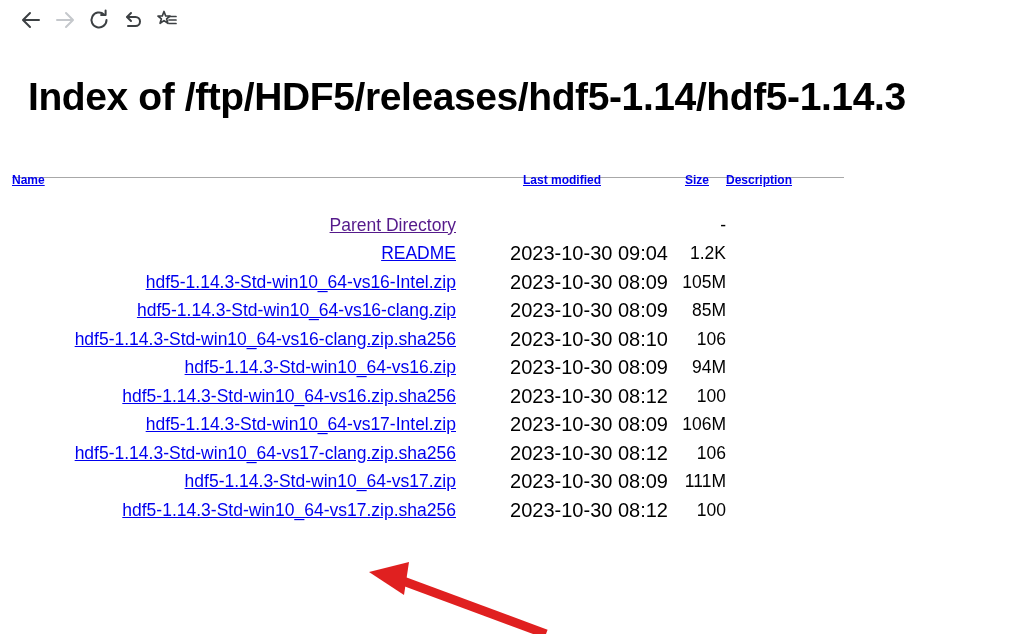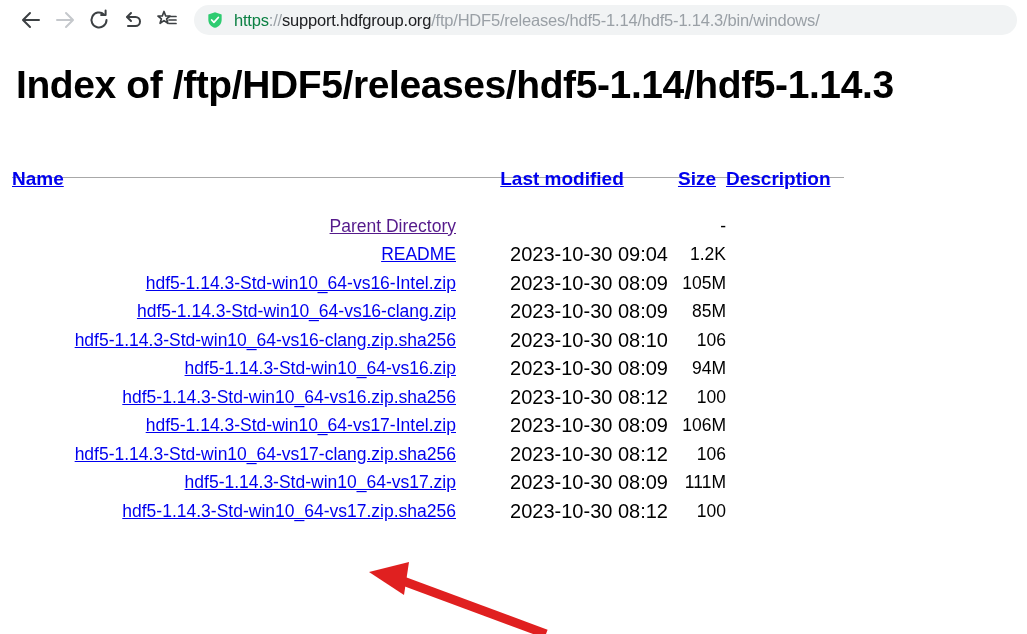--- a/index.html
+++ b/index.html
@@ -71,21 +71,21 @@
     background: #ffffff;
     height: 594px;
     overflow: hidden;
   }
   #page-title {
     font-family: "Liberation Sans", sans-serif;
     font-weight: bold;
     font-size: 39px;
     color: #000000;
     white-space: nowrap;
-    margin: 5px;
+    margin: 17px;
     padding: 0;
     position: absolute;
     left: 11px;
     top: 18px;
     letter-spacing: -0.4px;
   }
   hr.rule {
     position: absolute;
     left: 12px;
     width: 832px;
@@ -107,21 +107,21 @@
   table#listing th {
     text-align: left;
     font-weight: normal;
     padding: 0 0 22px 0;
     vertical-align: bottom;
   }
   table#listing th a {
     color: #0000ee;
     text-decoration: underline;
     font-weight: bold;
-    font-size: 19px;
+    font-size: 12px;
   }
   th.col-name { width: 444px; padding-left: 12px; }
   th.col-mod  { width: 212px; text-align: center !important; }
   th.col-size { width: 58px;  text-align: center !important; }
   th.col-desc { text-align: left !important; padding-left: 8px; }
 
   table#listing td {
     padding: 0;
     height: 28.5px;
     vertical-align: middle;
@@ -189,31 +189,20 @@
     </svg>
   </div>
 
   <div class="nav-btn">
     <svg width="24" height="24" viewBox="0 0 24 24">
       <path d="M9 3.5 L10.7 8 L15 8 L11.6 10.8 L12.9 15.3 L9 12.6 L5.1 15.3 L6.4 10.8 L3 8 L7.3 8 Z" fill="none" stroke="#3c4043" stroke-width="1.7" stroke-linejoin="round"></path>
       <path d="M14 8.5 H21 M14 12 H21 M14 15.5 H21" fill="none" stroke="#3c4043" stroke-width="1.7" stroke-linecap="round"></path>
     </svg>
   </div>
 
-  <div id="omnibox">
-    <span id="shield-icon">
-      <svg width="18" height="18" viewBox="0 0 20 20">
-        <path d="M10 1.3 L17.4 4 V9.6 C17.4 14.2 14.2 17.5 10 18.7 C5.8 17.5 2.6 14.2 2.6 9.6 V4 Z" fill="#2ecc71"></path>
-        <path d="M6.3 10 L8.8 12.6 L13.7 7.2" fill="none" stroke="#ffffff" stroke-width="2" stroke-linecap="round" stroke-linejoin="round"></path>
-      </svg>
-    </span>
-    <span id="url-text">
-      <span class="url-scheme">https</span><span class="url-sep">://</span><span class="url-host">support.hdfgroup.org</span><span class="url-path">/ftp/HDF5/releases/hdf5-1.14/hdf5-1.14.3/bin/windows/</span>
-    </span>
-  </div>
 </div>
 
 <div id="page">
 
   <h1 id="page-title">Index of /ftp/HDF5/releases/hdf5-1.14/hdf5-1.14.3</h1>
 
   <hr class="rule" id="rule-top">
 
   <table id="listing">
     <thead>

